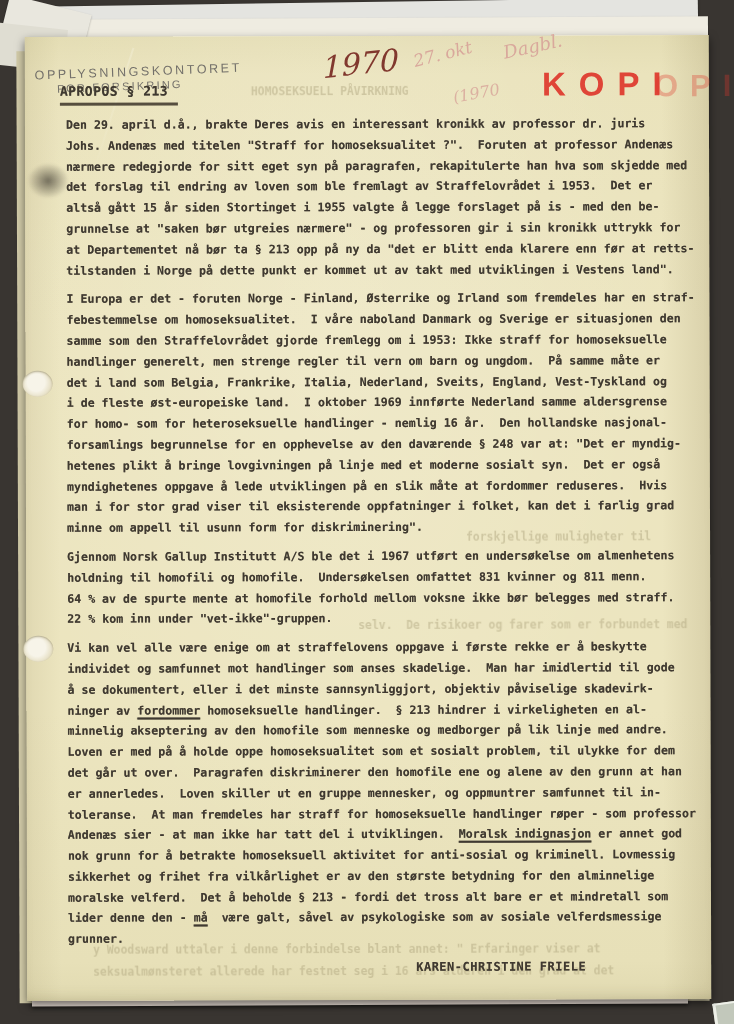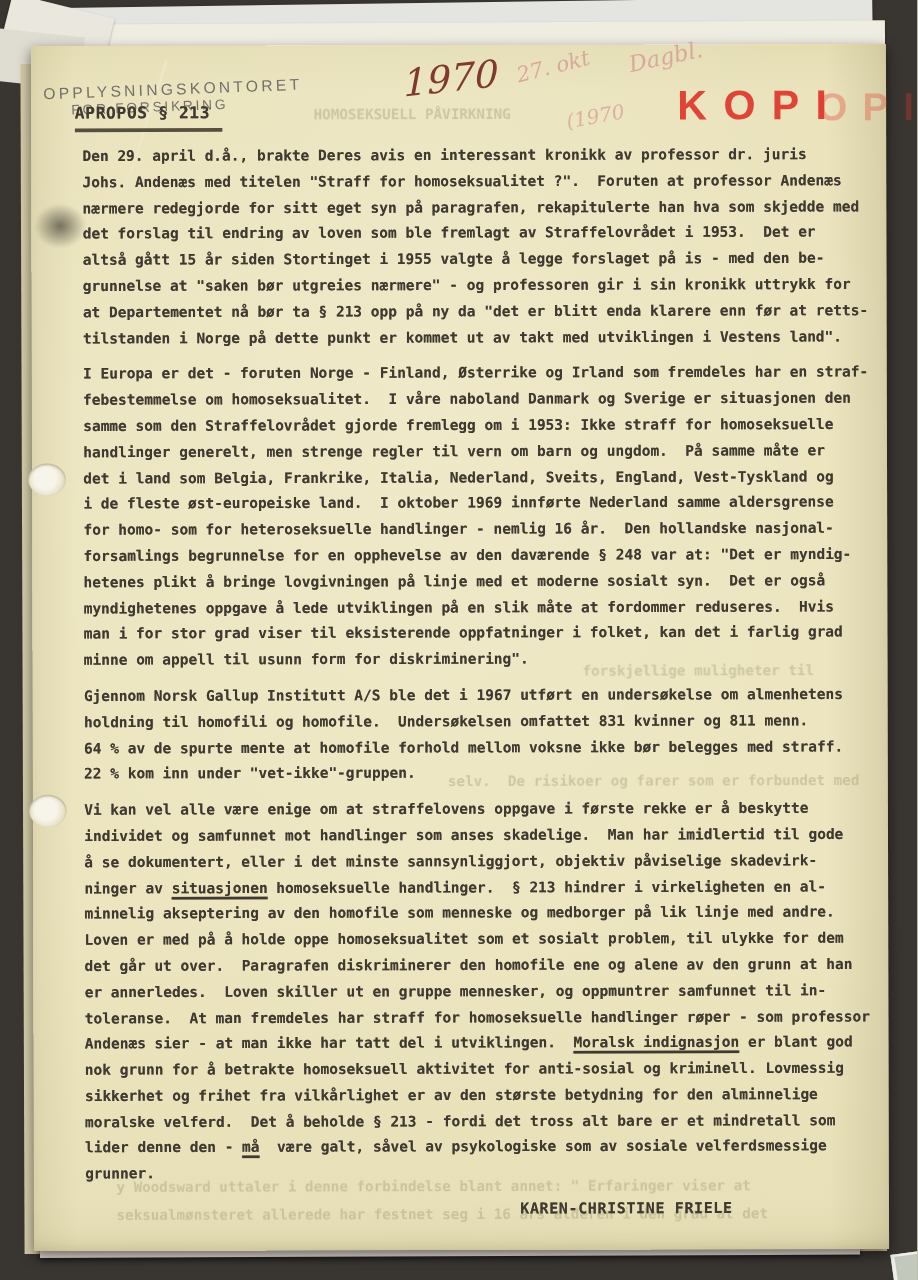--- a/index.html
+++ b/index.html
@@ -139,27 +139,27 @@
         <div class="para">
           <div class="line"><span>Gjennom Norsk Gallup Institutt A/S ble det i 1967 utført en undersøkelse om almenhetens</span></div>
           <div class="line"><span>holdning til homofili og homofile.  Undersøkelsen omfattet 831 kvinner og 811 menn.</span></div>
           <div class="line"><span>64 % av de spurte mente at homofile forhold mellom voksne ikke bør belegges med straff.</span></div>
           <div class="line"><span>22 % kom inn under "vet-ikke"-gruppen.</span></div>
         </div>
         <div class="para">
           <div class="line"><span>Vi kan vel alle være enige om at straffelovens oppgave i første rekke er å beskytte</span></div>
           <div class="line"><span>individet og samfunnet mot handlinger som anses skadelige.  Man har imidlertid til gode</span></div>
           <div class="line"><span>å se dokumentert, eller i det minste sannsynliggjort, objektiv påviselige skadevirk-</span></div>
-          <div class="line"><span>ninger av </span><span class="u">situasjonen</span><span> homoseksuelle handlinger.  § 213 hindrer i virkeligheten en al-</span></div>
+          <div class="line"><span>ninger av </span><span class="u">fordommer</span><span> homoseksuelle handlinger.  § 213 hindrer i virkeligheten en al-</span></div>
           <div class="line"><span>minnelig akseptering av den homofile som menneske og medborger på lik linje med andre.</span></div>
           <div class="line"><span>Loven er med på å holde oppe homoseksualitet som et sosialt problem, til ulykke for dem</span></div>
           <div class="line"><span>det går ut over.  Paragrafen diskriminerer den homofile ene og alene av den grunn at han</span></div>
           <div class="line"><span>er annerledes.  Loven skiller ut en gruppe mennesker, og oppmuntrer samfunnet til in-</span></div>
           <div class="line"><span>toleranse.  At man fremdeles har straff for homoseksuelle handlinger røper - som professor</span></div>
-          <div class="line"><span>Andenæs sier - at man ikke har tatt del i utviklingen.  </span><span class="u">Moralsk indignasjon</span><span> er blant god</span></div>
+          <div class="line"><span>Andenæs sier - at man ikke har tatt del i utviklingen.  </span><span class="u">Moralsk indignasjon</span><span> er annet god</span></div>
           <div class="line"><span>nok grunn for å betrakte homoseksuell aktivitet for anti-sosial og kriminell. Lovmessig</span></div>
           <div class="line"><span>sikkerhet og frihet fra vilkårlighet er av den største betydning for den alminnelige</span></div>
           <div class="line"><span>moralske velferd.  Det å beholde § 213 - fordi det tross alt bare er et mindretall som</span></div>
           <div class="line"><span>lider denne den - </span><span class="u">må</span><span>  være galt, såvel av psykologiske som av sosiale velferdsmessige</span></div>
           <div class="line"><span>grunner.</span></div>
         </div>
         <div class="signature">KAREN-CHRISTINE FRIELE</div>
     </div>
 
   </div>

